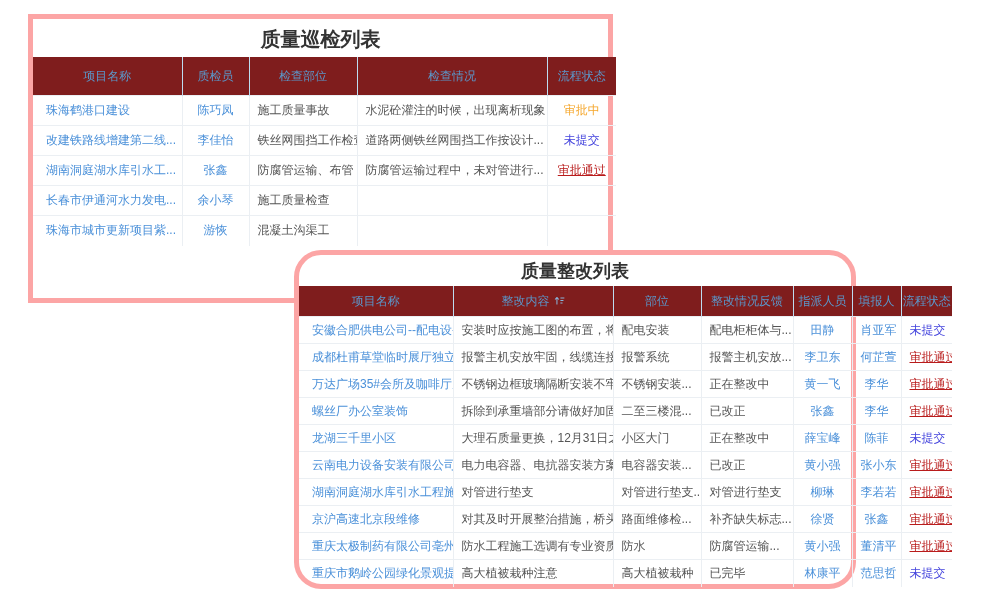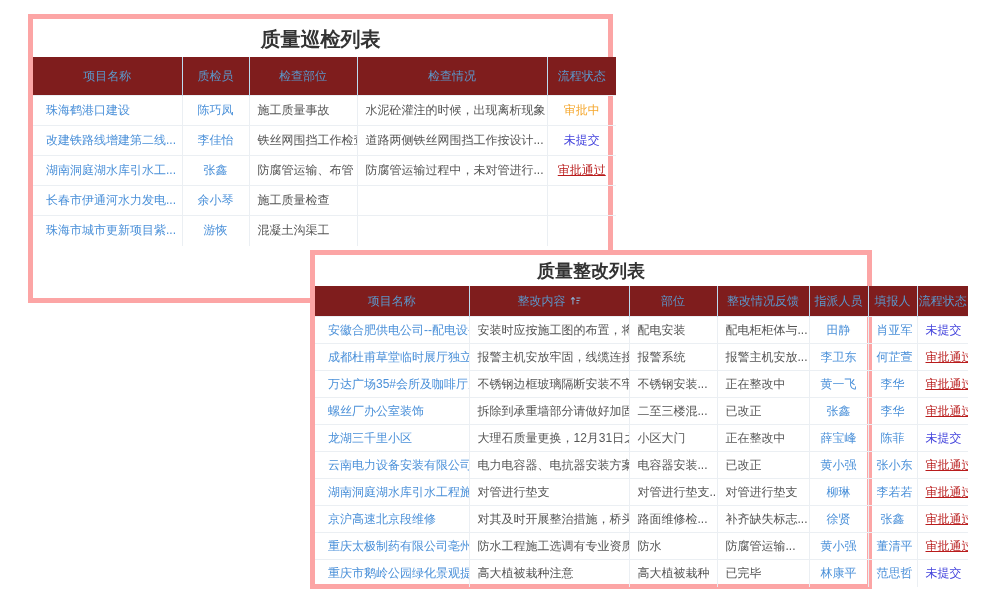--- a/index.html
+++ b/index.html
@@ -6,21 +6,21 @@
   body{
     width:1000px;height:600px;position:relative;overflow:hidden;
     background:#ffffff;
     font-family:"Liberation Sans","DejaVu Sans",sans-serif;
   }
   .panel{
     position:absolute;background:#fff;
     border:5px solid #fca5a5;box-sizing:border-box;
   }
   #panel-inspection{left:28px;top:14px;width:585px;height:289px;z-index:1;}
-  #panel-rectify{left:310px;top:250px;width:562px;height:339px;z-index:2;}
+  #panel-rectify{left:294px;top:250px;width:562px;height:339px;z-index:2;border-radius:27px;}
   .panel-title{
     text-align:center;font-weight:bold;color:#333;
     white-space:nowrap;overflow:hidden;
   }
   #panel-inspection .panel-title{height:38px;line-height:40px;font-size:20px;}
   #panel-rectify .panel-title{height:31px;line-height:33px;font-size:18px;}
   table{width:100%;border-collapse:collapse;table-layout:fixed;}
   th{
     background:#7f1d1d;color:#5b96c9;font-weight:normal;font-size:12px;
     border-left:1px solid #bedcf0;white-space:nowrap;overflow:hidden;

